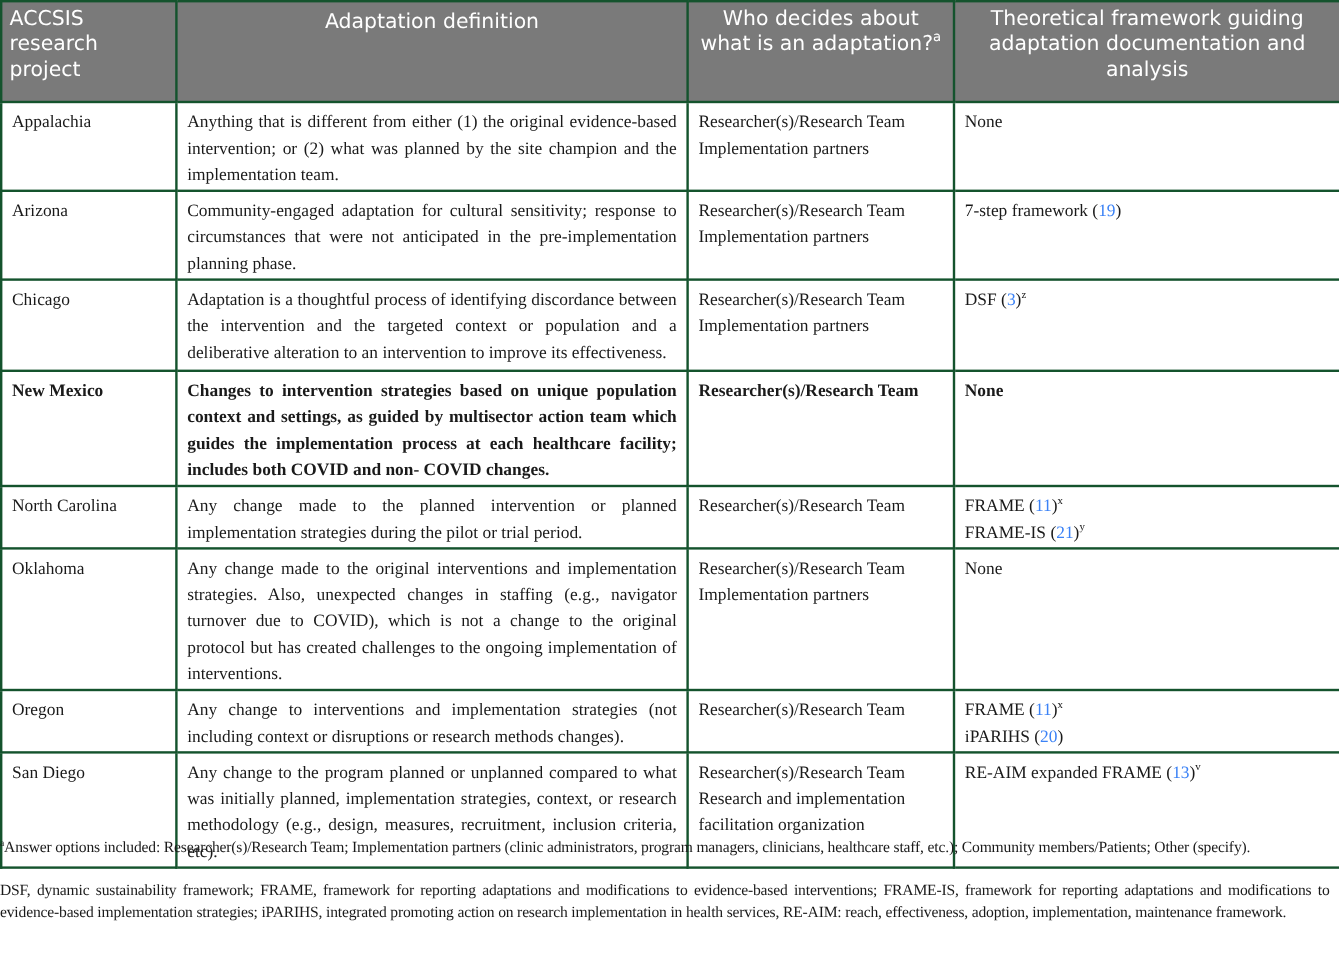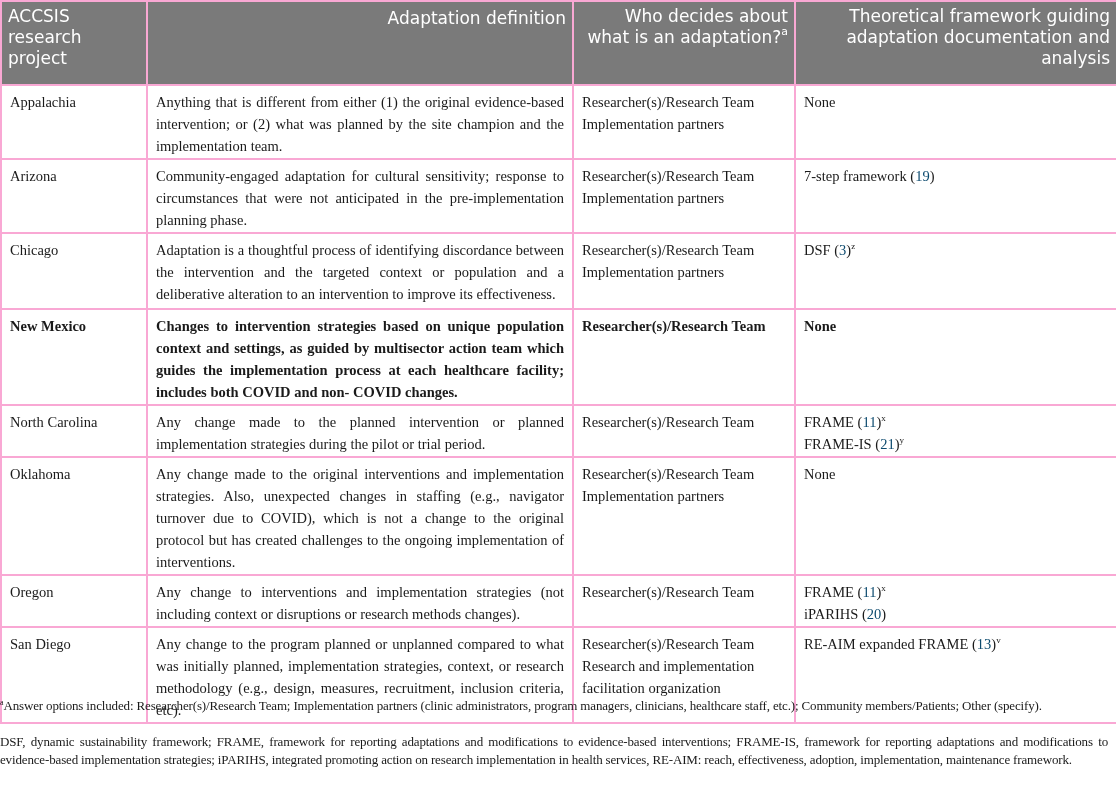--- a/index.html
+++ b/index.html
@@ -1,35 +1,35 @@
 <!DOCTYPE html>
 <html><head>
 <meta charset="utf-8">
 <style>
   html, body { margin:0; padding:0; background:#ffffff; }
   body { width:1116px; height:798px; overflow:hidden; position:relative; }
   table.t {
     position:absolute; left:0; top:0;
     width:1116px; border-collapse:collapse; table-layout:fixed;
   }
-  table.t th, table.t td { border:2px solid #f9a8d4; vertical-align:top; }
+  table.t th, table.t td { border:2px solid #14532d; vertical-align:top; }
   table.t th {
     background:#7a7a7a; color:#ffffff;
     font-family:"DejaVu Sans", sans-serif; font-weight:normal;
-    font-size:17px; line-height:21px; text-align:right;
+    font-size:17px; line-height:21px; text-align:center;
     padding:4px 6px 2px 6px; height:74px;
   }
   table.t th.first { text-align:left; padding-left:6px; }
   table.t td {
     font-family:"Liberation Serif", "DejaVu Serif", serif;
     font-size:14.5px; line-height:22px; color:#1a1a1a;
     padding:5px 8px 1px 8px;
   }
   table.t td.def { text-align:justify; }
-  .ref { color:#0c4a6e; }
+  .ref { color:#3b82f6; }
   sup { font-size:9px; line-height:0; vertical-align:6px; }
   .fn {
     position:absolute; left:0; width:1108px;
     font-family:"Liberation Serif", "DejaVu Serif", serif;
     font-size:13px; line-height:17.5px; color:#1a1a1a;
     text-align:justify; letter-spacing:-0.15px;
   }
   .fn sup { font-size:8px; vertical-align:5px; }
   .line { display:block; }
 </style>

